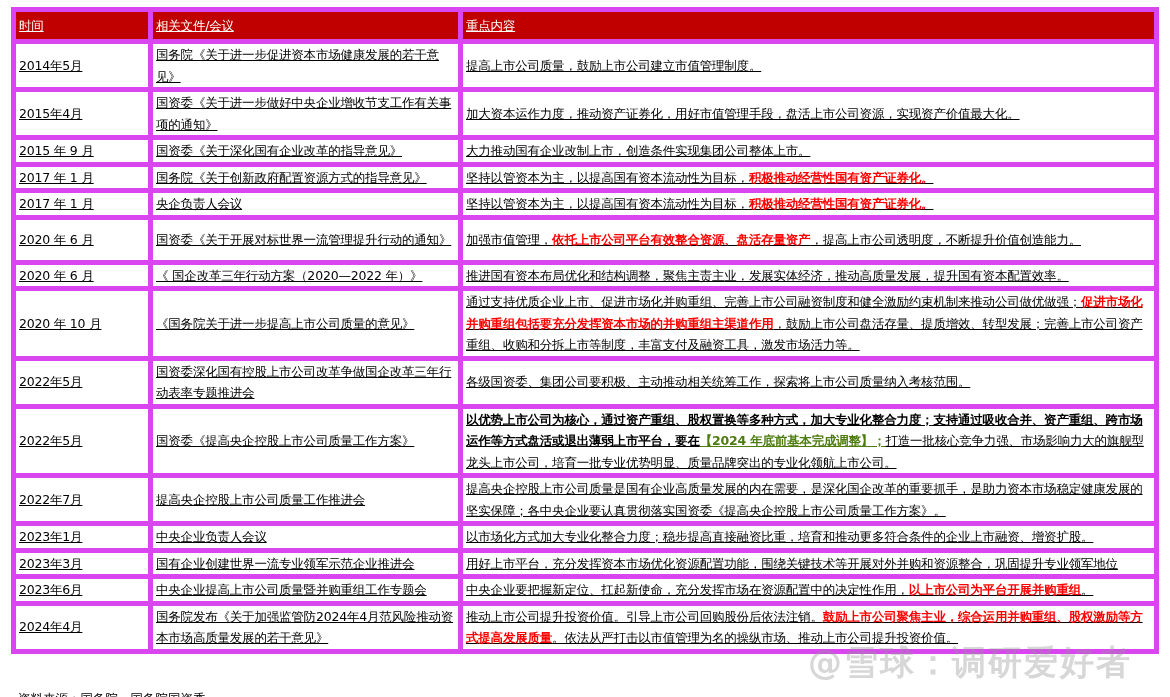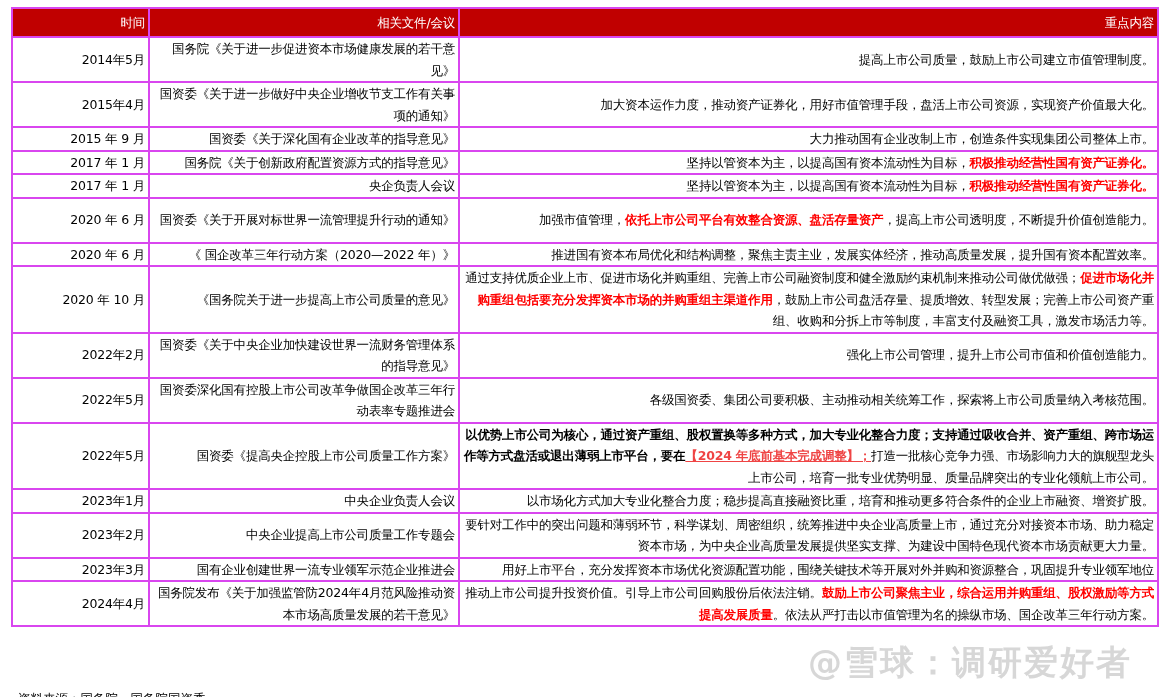--- a/index.html
+++ b/index.html
@@ -19,39 +19,40 @@
       position: absolute;
       left: 11px;
       top: 7px;
       width: 1148px;
       border-collapse: collapse;
       table-layout: fixed;
       font-size: 12.5px;
       line-height: 21.5px;
     }
     .policy-table th, .policy-table td {
-      border: 2px solid #d946ef;
+      border: 5px solid #d946ef;
       padding: 0 3px;
-      text-align: right;
+      text-align: left;
       vertical-align: middle;
       overflow: hidden;
       letter-spacing: -0.2px;
+      text-decoration: underline;
     }
     .policy-table th {
       background: #C00000;
       color: #ffffff;
       font-weight: normal;
       height: 27px;
     }
     .col-time { width: 137px; }
     .col-doc { width: 310px; }
     .col-content { width: auto; }
     .hl-red { color: #FF0000; font-weight: bold; }
     .hl-bold { font-weight: bold; }
-    .hl-red-underline { color: #ef4444; font-weight: bold; text-decoration: underline; }
+    .hl-red-underline { color: #4d7c0f; font-weight: bold; text-decoration: underline; }
     .source-note {
       position: absolute;
       left: 18px;
       top: 690px;
       font-size: 12.5px;
       line-height: 18px;
     }
     .watermark {
       position: absolute;
       left: 808px;
@@ -114,52 +115,52 @@
       <tr style="height: 22px;">
         <td>2020 年 6 月</td>
         <td>《 国企改革三年行动方案（2020—2022 年）》</td>
         <td><span>推进国有资本布局优化和结构调整，聚焦主责主业，发展实体经济，推动高质量发展，提升国有资本配置效率。</span></td>
       </tr>
       <tr style="height: 66px;">
         <td>2020 年 10 月</td>
         <td>《国务院关于进一步提高上市公司质量的意见》</td>
         <td><span>通过支持优质企业上市、促进市场化并购重组、完善上市公司融资制度和健全激励约束机制来推动公司做优做强；</span><span class="hl-red">促进市场化并购重组包括要充分发挥资本市场的并购重组主渠道作用</span><span>，鼓励上市公司盘活存量、提质增效、转型发展；完善上市公司资产重组、收购和分拆上市等制度，丰富支付及融资工具，激发市场活力等。</span></td>
       </tr>
-      <tr style="height: 45px;">
-        <td>2022年2月</td>
-        <td>国资委《关于中央企业加快建设世界一流财务管理体系的指导意见》</td>
-        <td><span>强化上市公司管理，提升上市公司市值和价值创造能力。</span></td>
-      </tr>
       <tr style="height: 44px;">
         <td>2022年5月</td>
         <td>国资委深化国有控股上市公司改革争做国企改革三年行动表率专题推进会</td>
         <td><span>各级国资委、集团公司要积极、主动推动相关统筹工作，探索将上市公司质量纳入考核范围。</span></td>
       </tr>
       <tr style="height: 65px;">
         <td>2022年5月</td>
         <td>国资委《提高央企控股上市公司质量工作方案》</td>
         <td><span class="hl-bold">以优势上市公司为核心，通过资产重组、股权置换等多种方式，加大专业化整合力度；支持通过吸收合并、资产重组、跨市场运作等方式盘活或退出薄弱上市平台，要在</span><span class="hl-red-underline">【2024 年底前基本完成调整】；</span><span>打造一批核心竞争力强、市场影响力大的旗舰型龙头上市公司，培育一批专业优势明显、质量品牌突出的专业化领航上市公司。</span></td>
       </tr>
+      <tr style="height: 44px;">
+        <td>2022年7月</td>
+        <td>提高央企控股上市公司质量工作推进会</td>
+        <td><span>提高央企控股上市公司质量是国有企业高质量发展的内在需要，是深化国企改革的重要抓手，是助力资本市场稳定健康发展的坚实保障；各中央企业要认真贯彻落实国资委《提高央企控股上市公司质量工作方案》。</span></td>
+      </tr>
       <tr style="height: 22px;">
         <td>2023年1月</td>
         <td>中央企业负责人会议</td>
         <td><span>以市场化方式加大专业化整合力度；稳步提高直接融资比重，培育和推动更多符合条件的企业上市融资、增资扩股。</span></td>
-      </tr>
-      <tr style="height: 44px;">
-        <td>2023年2月</td>
-        <td>中央企业提高上市公司质量工作专题会</td>
-        <td><span>要针对工作中的突出问题和薄弱环节，科学谋划、周密组织，统筹推进中央企业高质量上市，通过充分对接资本市场、助力稳定资本市场，为中央企业高质量发展提供坚实支撑、为建设中国特色现代资本市场贡献更大力量。</span></td>
       </tr>
       <tr style="height: 22px;">
         <td>2023年3月</td>
         <td>国有企业创建世界一流专业领军示范企业推进会</td>
         <td><span>用好上市平台，充分发挥资本市场优化资源配置功能，围绕关键技术等开展对外并购和资源整合，巩固提升专业领军地位</span></td>
       </tr>
+      <tr style="height: 22px;">
+        <td>2023年6月</td>
+        <td>中央企业提高上市公司质量暨并购重组工作专题会</td>
+        <td><span>中央企业要把握新定位、扛起新使命，充分发挥市场在资源配置中的决定性作用，</span><span class="hl-red">以上市公司为平台开展并购重组</span><span>。</span></td>
+      </tr>
       <tr style="height: 28px;">
         <td>2024年4月</td>
         <td>国务院发布《关于加强监管防2024年4月范风险推动资本市场高质量发展的若干意见》</td>
-        <td><span>推动上市公司提升投资价值。引导上市公司回购股份后依法注销。</span><span class="hl-red">鼓励上市公司聚焦主业，综合运用并购重组、股权激励等方式提高发展质量</span><span>。依法从严打击以市值管理为名的操纵市场、国企改革三年行动方案。</span></td>
+        <td><span>推动上市公司提升投资价值。引导上市公司回购股份后依法注销。</span><span class="hl-red">鼓励上市公司聚焦主业，综合运用并购重组、股权激励等方式提高发展质量</span><span>。依法从严打击以市值管理为名的操纵市场、推动上市公司提升投资价值。</span></td>
       </tr>
     </tbody>
 </table>
 
 <div class="source-note">资料来源：国务院，国务院国资委</div>
 <div class="watermark">@雪球：调研爱好者</div>
 
 </body></html>

